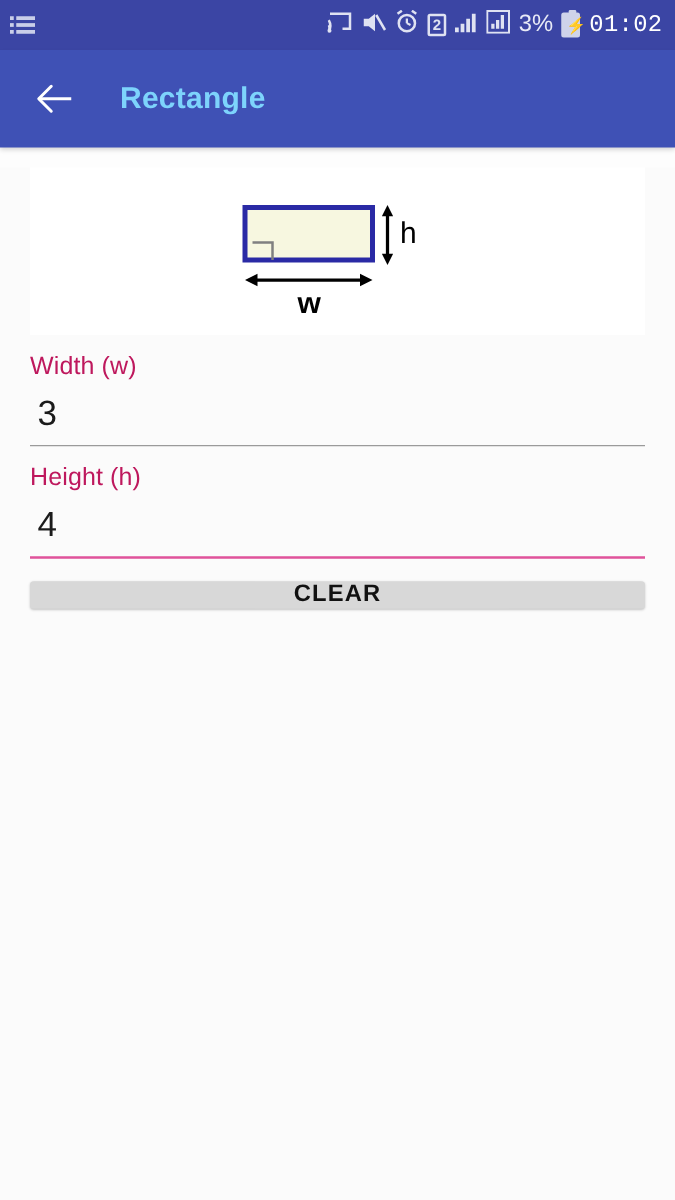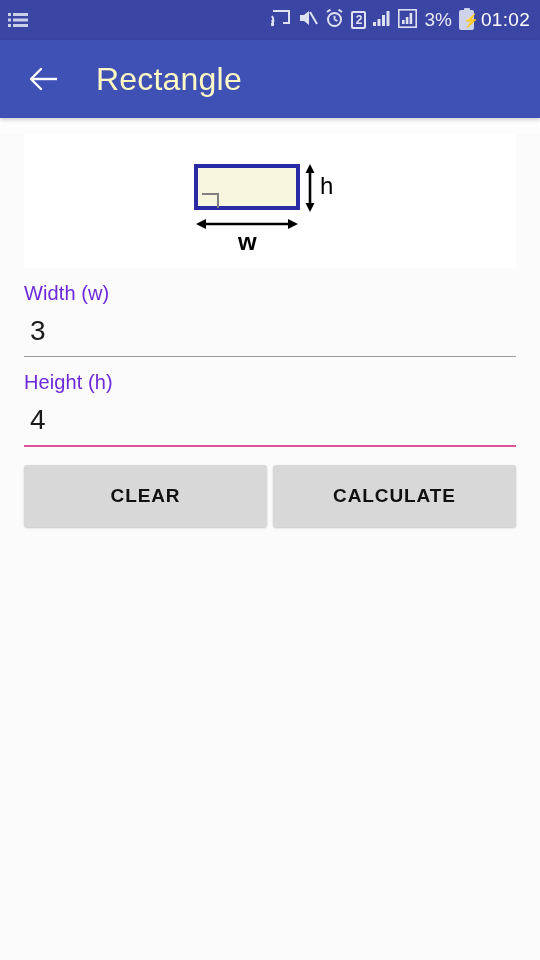--- a/index.html
+++ b/index.html
@@ -25,21 +25,21 @@
     display:flex; align-items:center; gap:7px;
   }
   .menu-icon{ width:20px; height:16px; display:block; }
   .sb-ico{ display:block; }
   .sb-battery-pct{
     font-size:19px; letter-spacing:0px; color:#e8eaf6;
     font-family:"Liberation Sans", sans-serif;
   }
   .sb-clock{
     font-size:19px; color:#ffffff; letter-spacing:0.3px;
-    font-family:Liberation Sans, sans-serif;
+    font-family:Liberation Mono, monospace;
   }
   .simbadge{
     width:15px; height:18px;
     border:2px solid #dfe2f2; border-radius:2px;
     font-size:12px; line-height:15px; text-align:center;
     color:#dfe2f2; font-weight:bold;
     position:relative;
   }
   .batt{
     width:15px; height:20px; position:relative;
@@ -64,23 +64,23 @@
     box-shadow:0 2px 4px rgba(0,0,0,0.18);
     position:relative; z-index:5;
   }
   .back-btn{
     width:42px; height:42px;
     display:flex; align-items:center; justify-content:center;
     cursor:pointer;
   }
   .appbar-title{
     margin-left:32px;
-    color:#fef9c3;
-    font-size:32px;
-    font-weight:normal;
+    color:#7dd3fc;
+    font-size:24px;
+    font-weight:bold;
     letter-spacing:0.2px;
   }
 
   
   .content{
     width:540px; height:842px;
     background:#fbfbfb;
     padding:0 24px;
     position:relative;
   }
@@ -91,21 +91,21 @@
     width:492px; height:134px;
     background:#ffffff;
     display:flex; align-items:center; justify-content:center;
   }
   .diagram-wrap{ position:relative; width:160px; height:110px; }
 
   
   .field{ margin-top:14px; }
   .field-label{
     font-size:20px;
-    color:#6d28d9;
+    color:#be185d;
     letter-spacing:0.1px;
   }
   .field-input{
     margin-top:8px;
     width:100%;
     font-size:28px;
     color:#1b1b1b;
     background:transparent;
     border:none;
     border-bottom:1.5px solid #9a9a9a;
@@ -115,20 +115,21 @@
   }
   .field-input.focused{
     border-bottom:2.5px solid #e0539b;
   }
 
   
   .btn-row{
     margin-top:18px;
     display:flex;
     gap:6px;
+    flex-direction:column;
   }
   .btn{
     flex:1;
     height:62px;
     background:#d8d8d8;
     border:none;
     border-radius:3px;
     color:#111111;
     font-size:19px;
     font-weight:bold;
@@ -253,16 +254,15 @@
   </div>
 
   <div class="field">
     <div class="field-label">Height (h)</div>
     <input class="field-input focused" type="text" value="4" style="">
   </div>
 
 
   <div class="btn-row">
     <button class="btn">CLEAR</button>
-    <button class="btn">CALCULATE</button>
   </div>
 
 </div>
 
 </body></html>

